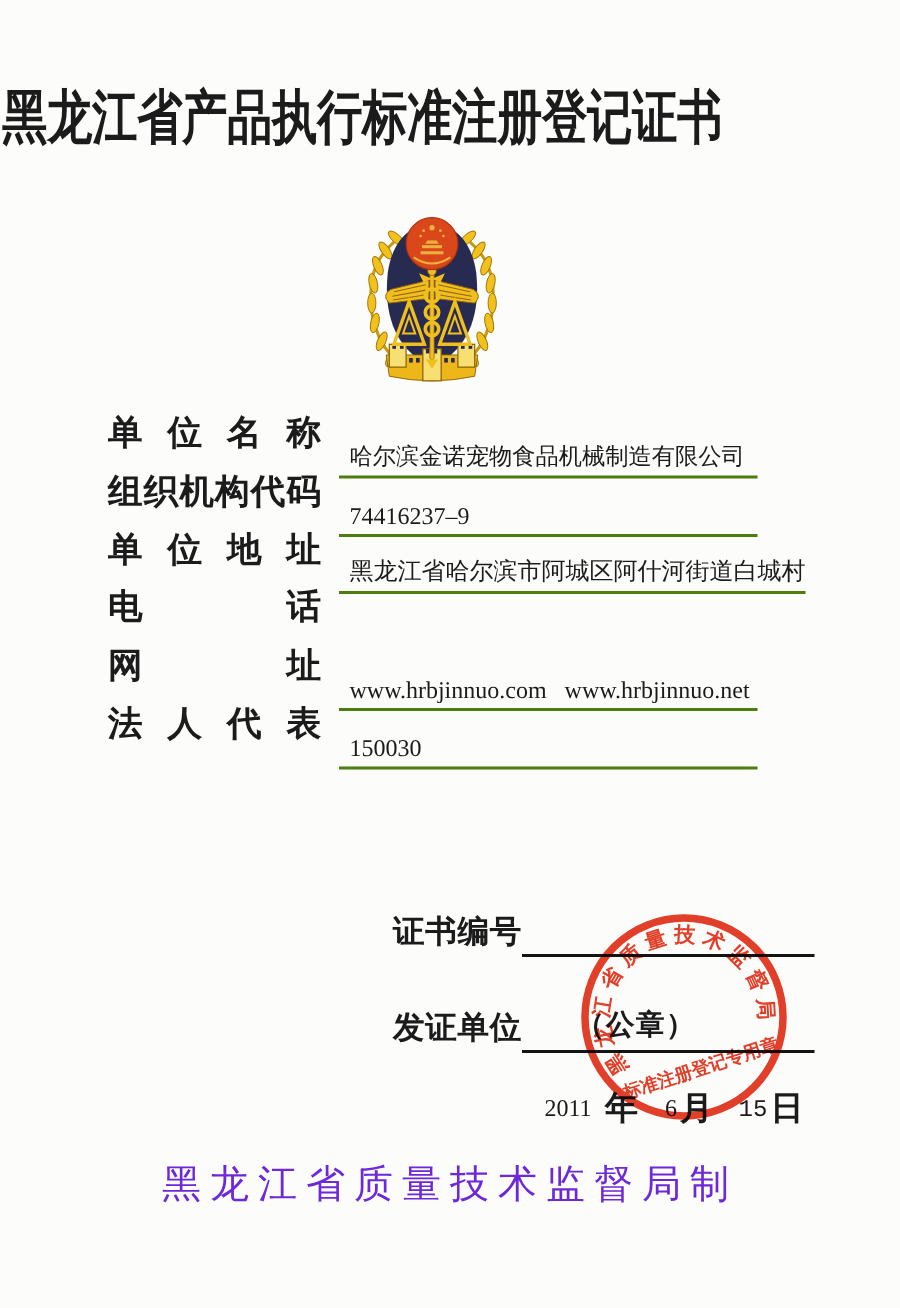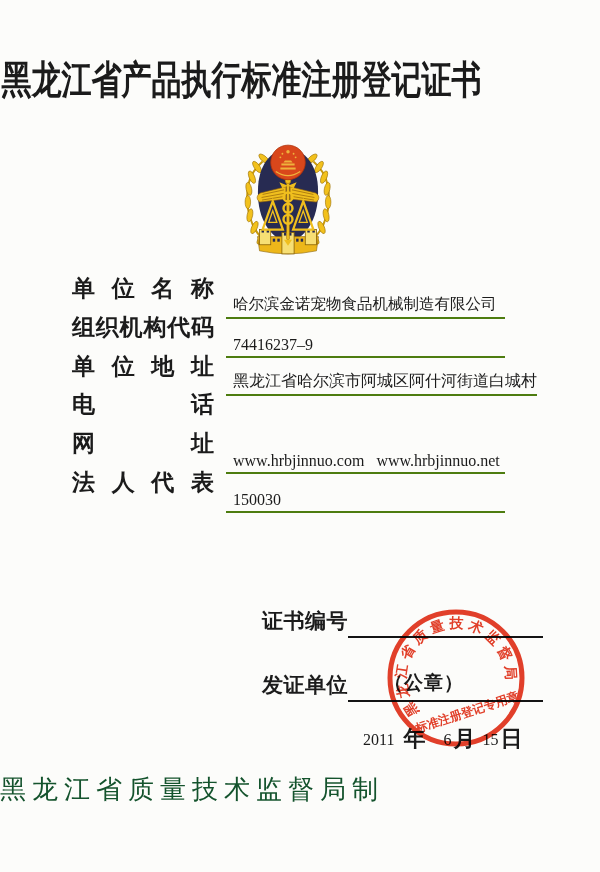--- a/index.html
+++ b/index.html
@@ -63,32 +63,32 @@
   
   .date{
     position:absolute;left:363px;top:718px;height:32px;
     display:flex;align-items:flex-end;line-height:1;justify-content:center;
   }
   .date .num{font-size:16px;margin-bottom:2px;}
   .date .unit{font-size:22px;font-weight:bold;}
   .date .g1{margin-left:9px;}
   .date .g2{margin-left:18px;}
   .date .g3{margin-left:2px;}
-  .date .g4{margin-left:7px;}
+  .date .g4{margin-left:17px;font-family:Liberation Mono, monospace;}
   .date .g5{margin-left:2px;}
   
   .stamp{
     position:absolute;left:384px;top:606px;width:144px;height:144px;
     mix-blend-mode:multiply;opacity:.93;pointer-events:none;
   }
   
   .footer{
     position:absolute;top:772px;left:0;width:600px;
-    font-size:26px;letter-spacing:6px;
-    color:#14532d;white-space:nowrap;
+    text-align:center;font-size:26px;letter-spacing:6px;
+    color:#6d28d9;white-space:nowrap;
   }
 </style>
 </head>
 <body>
 
 <div class="page">
 
   <div class="title">
     <span>黑龙江省产品执行标准注册登记证书</span>
   </div>

